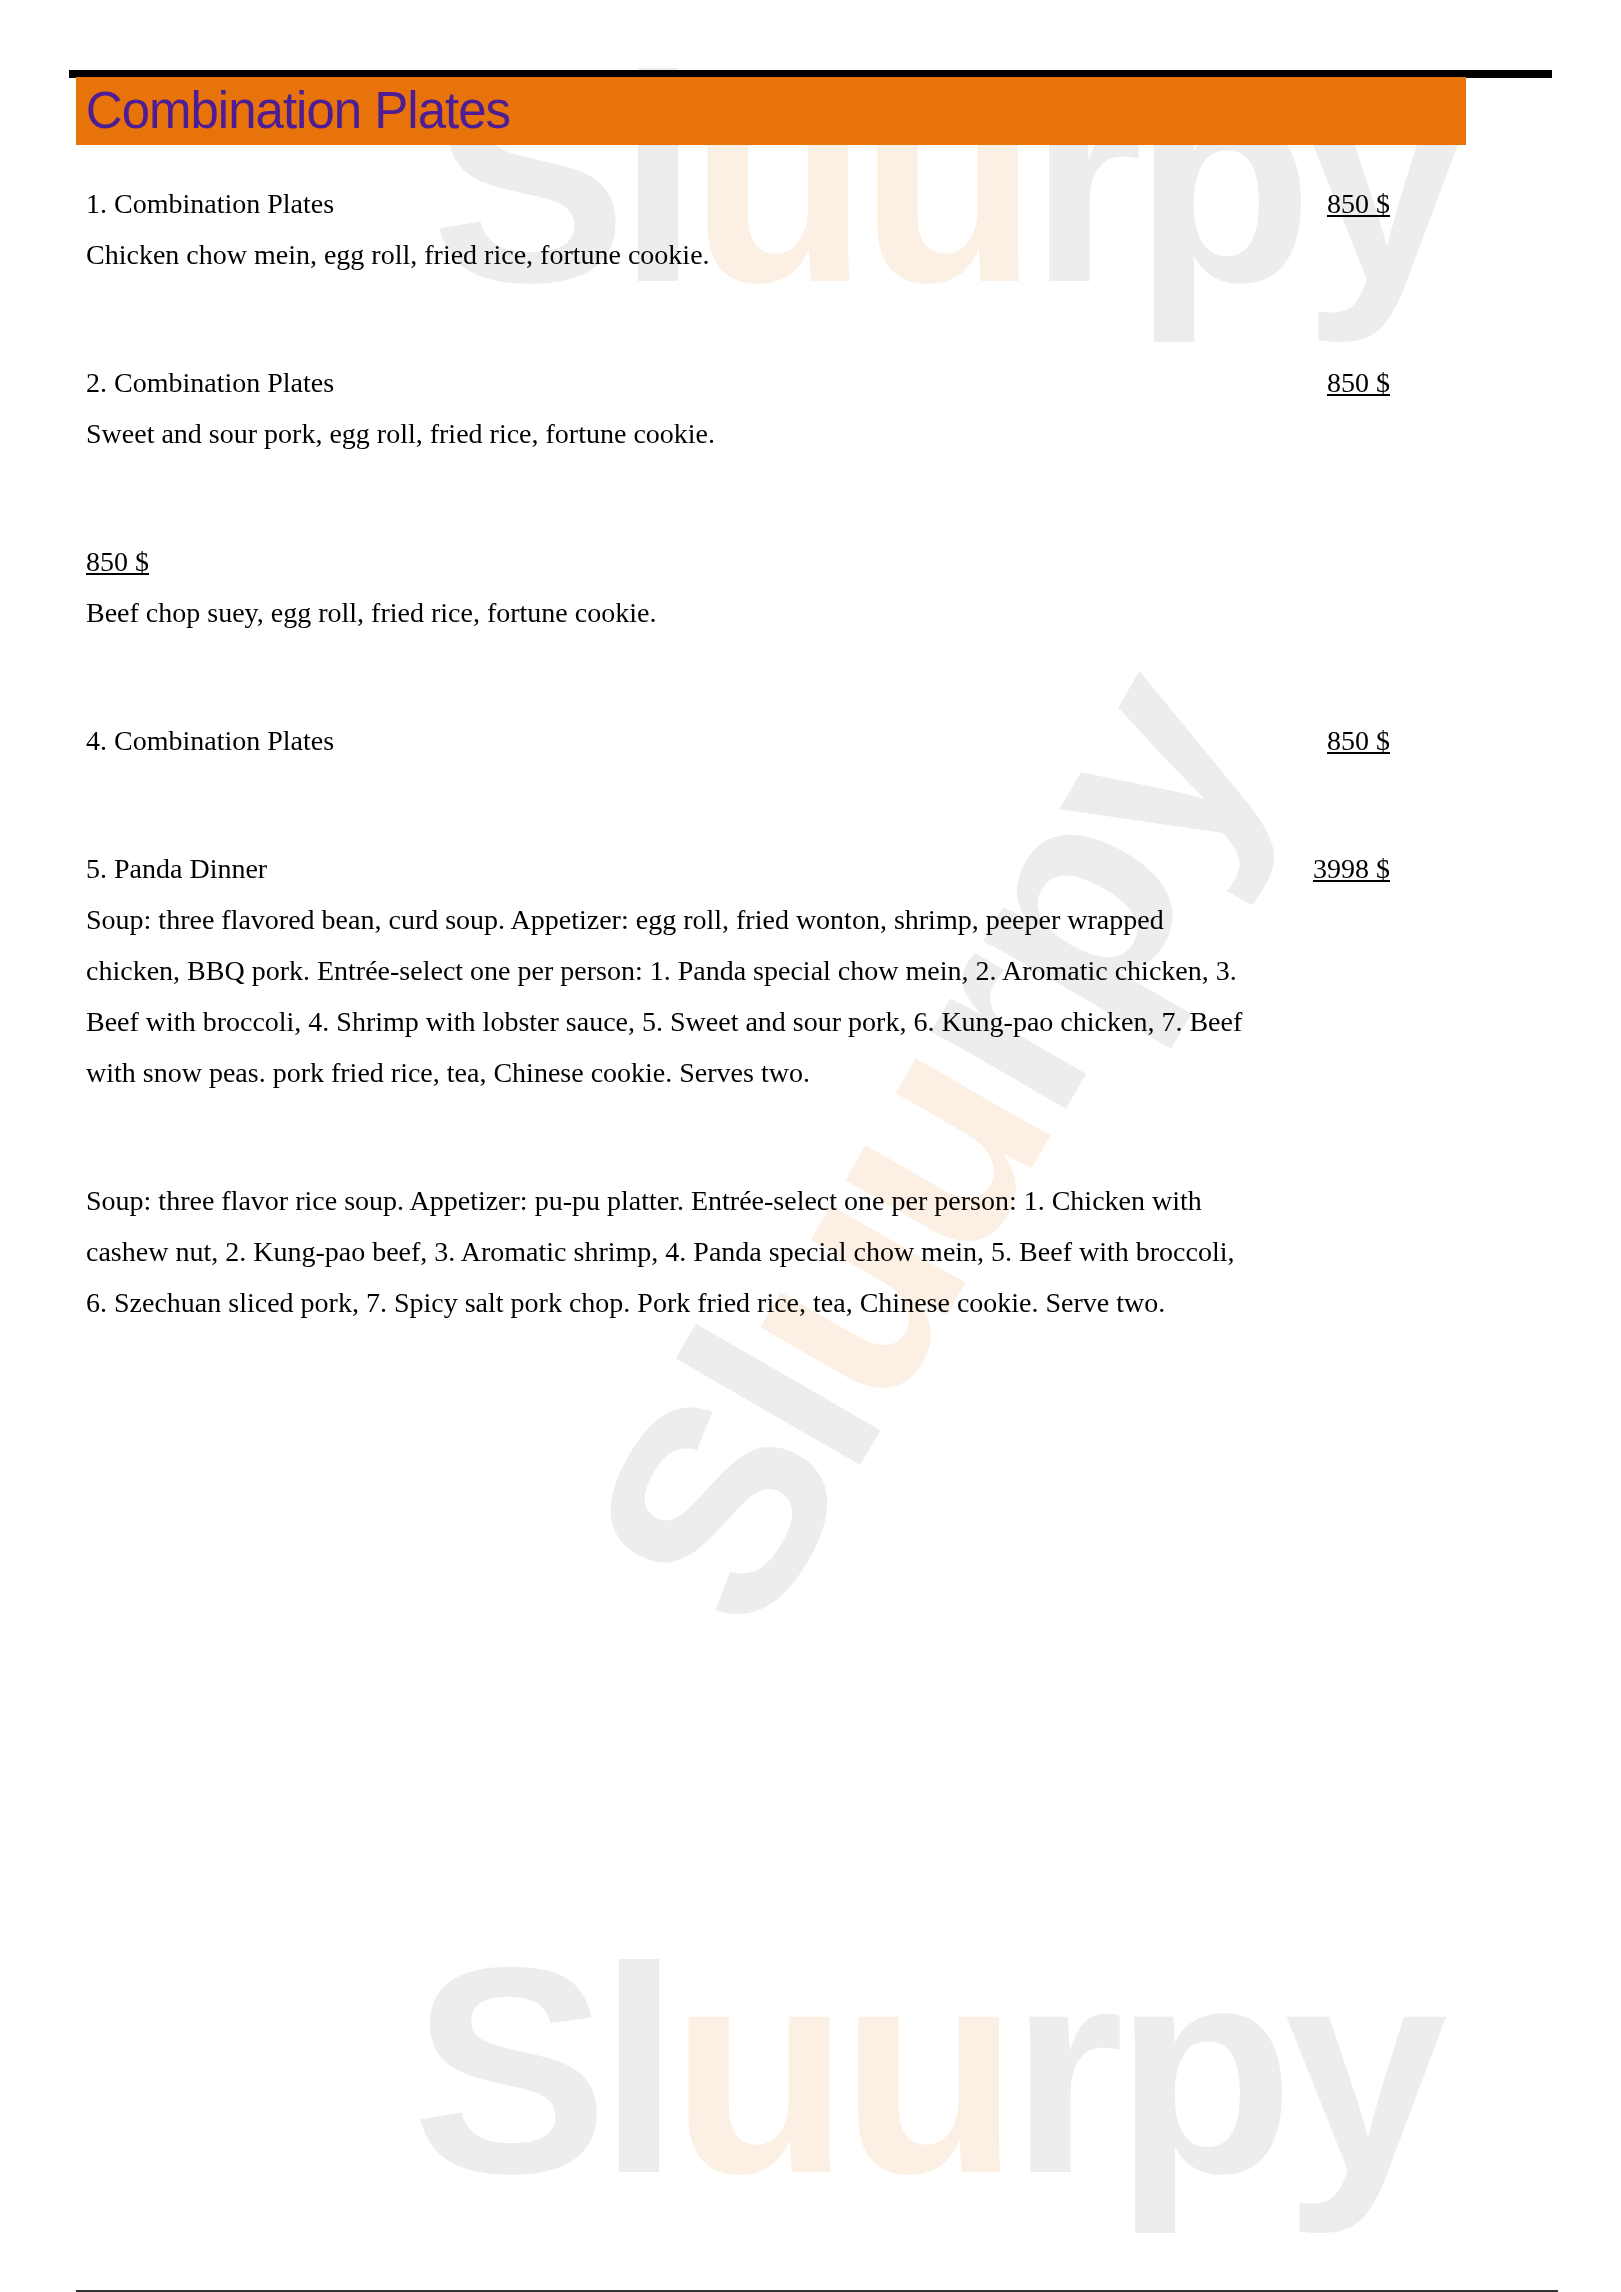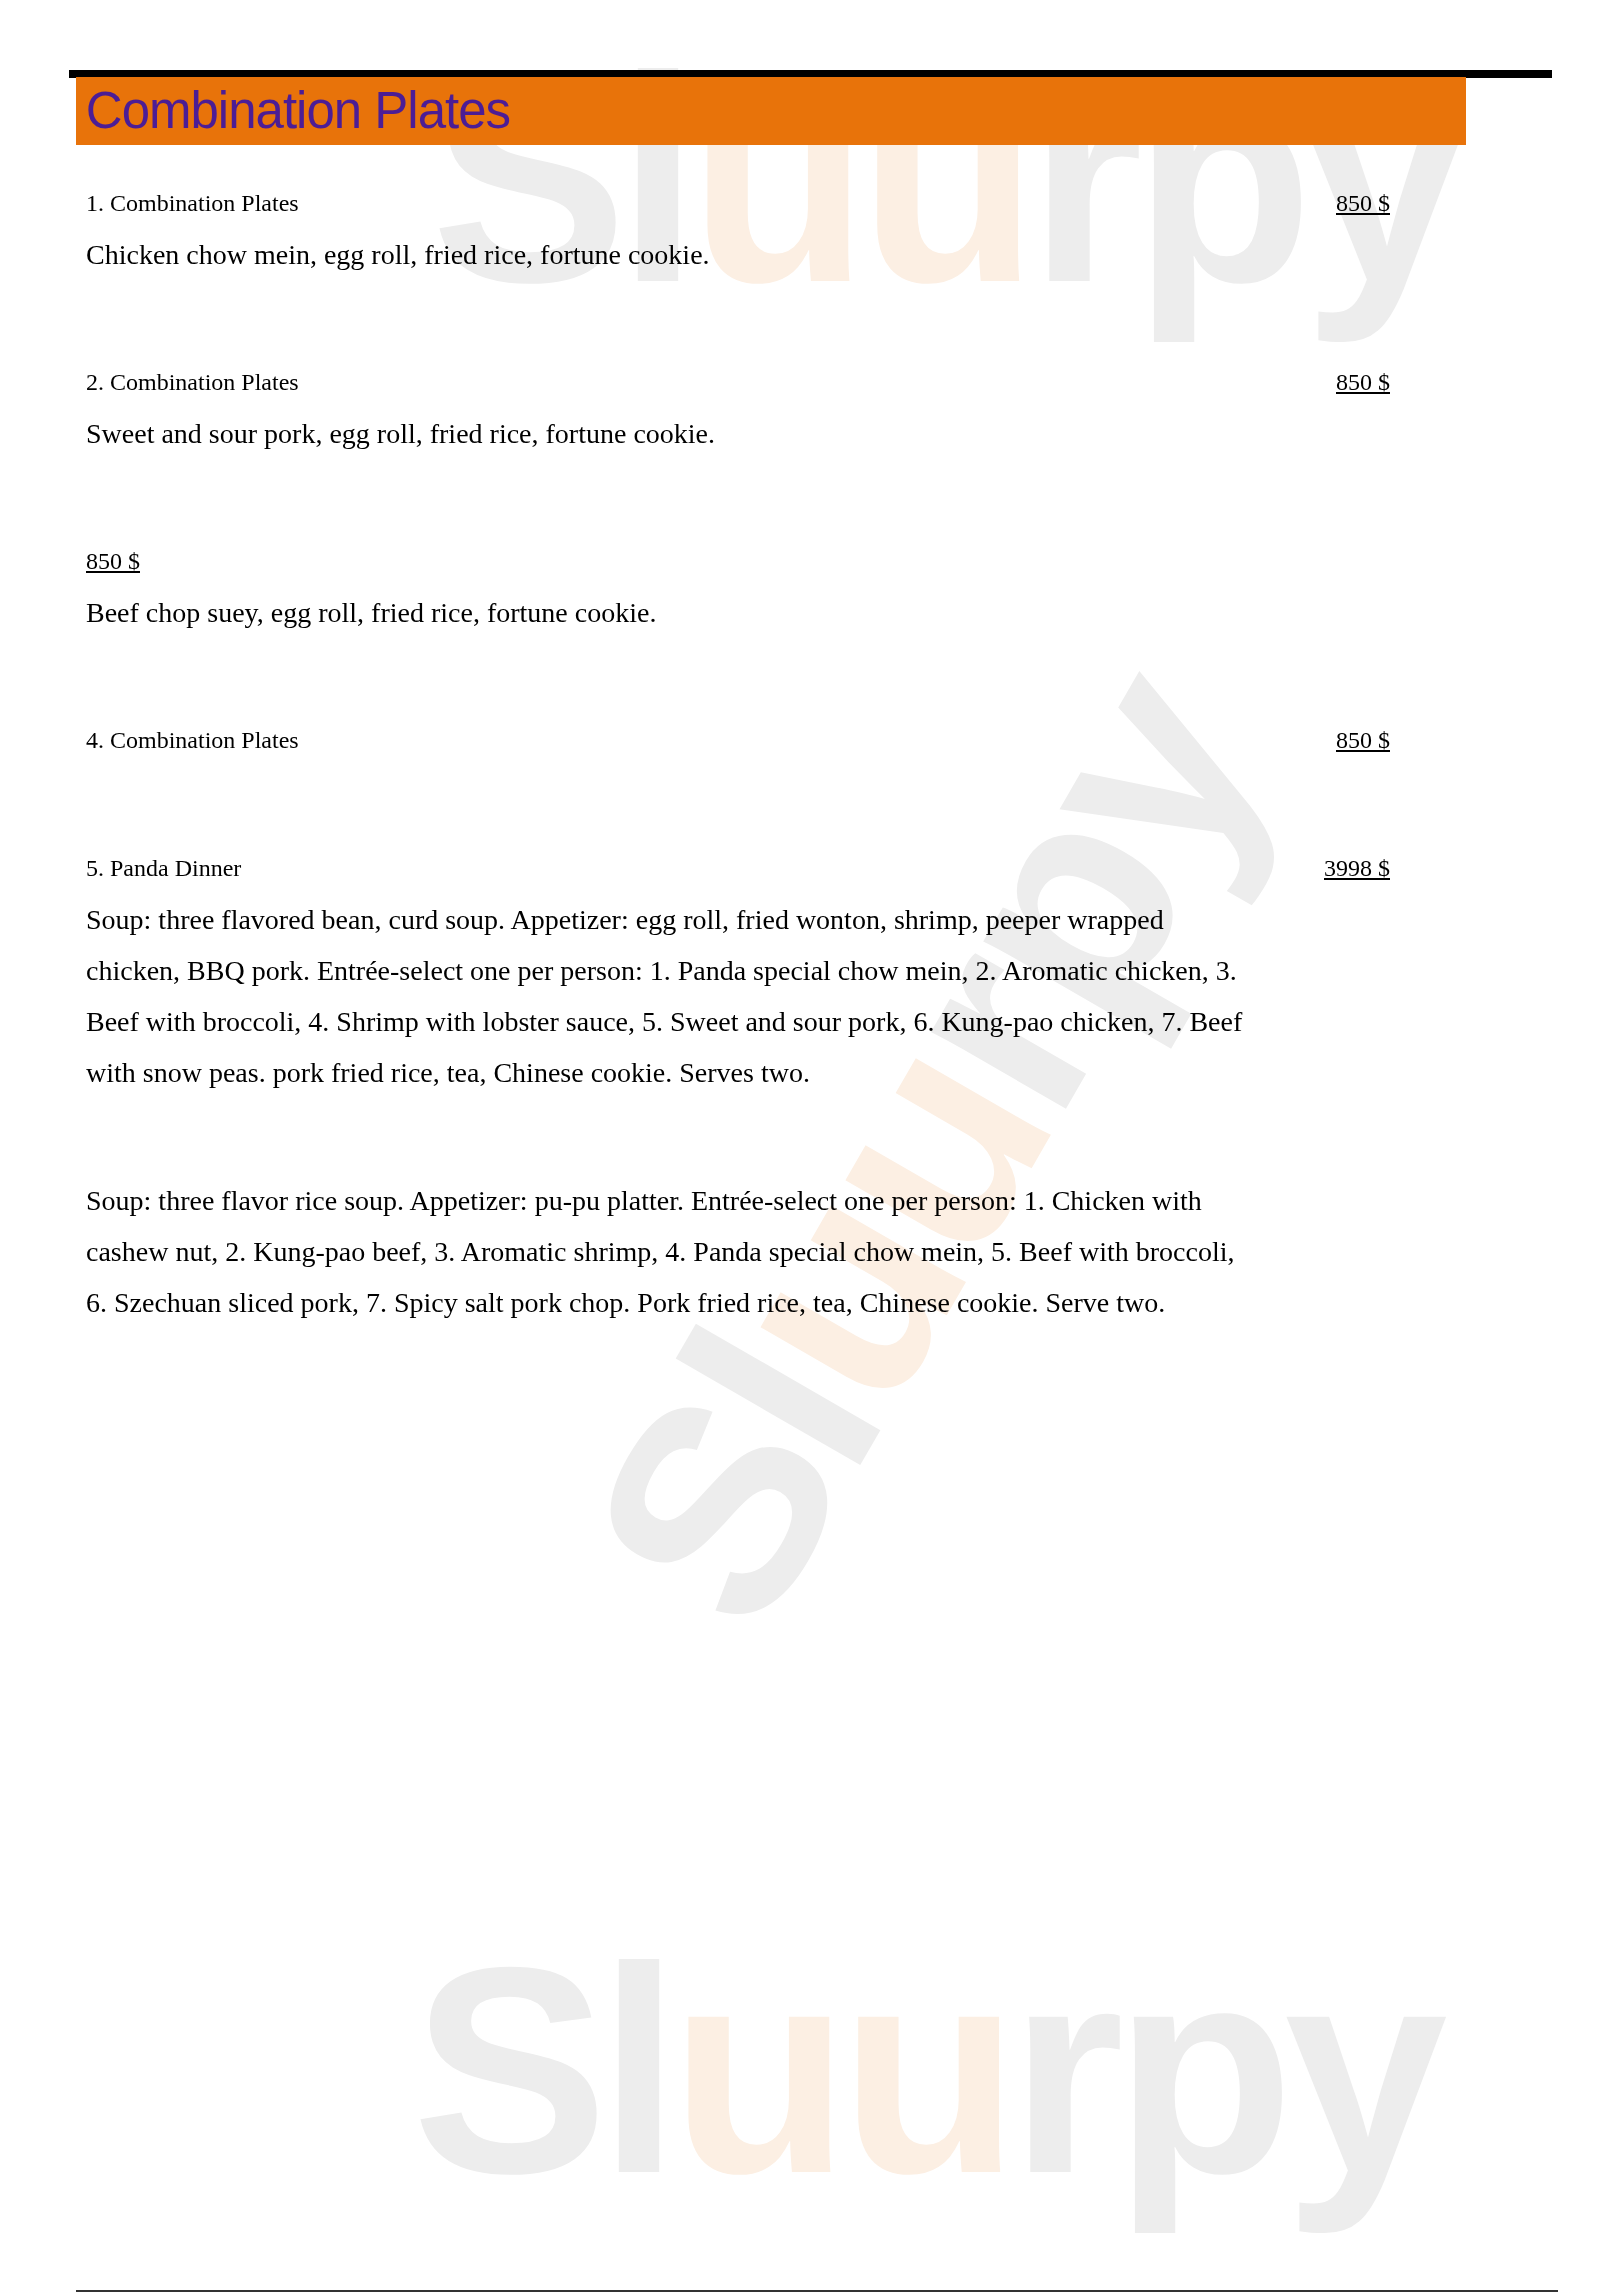--- a/index.html
+++ b/index.html
@@ -8,21 +8,21 @@
     .watermark .g { color: #EDEDED; }
     .watermark .o { color: #FCEFE3; }
     .wm1 { left: 431px; top: 9.8px; }
     .wm2 { left: 412px; top: 980px; transform: rotate(-60deg); transform-origin: center; }
     .wm3 { left: 412px; top: 1901px; }
     .top-rule { position: absolute; left: 69px; top: 70px; width: 1483px; height: 7.8px; background: #000; z-index: 2; }
     .section-header { position: absolute; left: 76px; top: 77px; width: 1390px; height: 68px; background: #E8730A; z-index: 2; }
     .section-title { position: absolute; left: 9.8px; top: 5.9px; font-family: "Liberation Sans", sans-serif; font-size: 51px; line-height: 55px; color: #4c1d95; letter-spacing: -1px; }
     .items { position: absolute; left: 86px; top: 178px; width: 1304px; z-index: 2; }
     .item { position: relative; margin-bottom: 77px; }
-    .item-row { display: flex; justify-content: space-between; font-size: 24px; line-height: 51px; }
+    .item-row { display: flex; justify-content: space-between; font-size: 28px; line-height: 51px; }
     .item-desc { font-size: 28px; line-height: 51px; width: 1157px; }
     .item-price { white-space: nowrap; text-decoration: underline; }
     .bottom-rule { position: absolute; left: 76px; top: 2290px; width: 1482px; height: 2.9px; background: #333; z-index: 2; }
   </style>
 </head>
 <body>
 
 <div class="watermark wm1">
   <span class="g">Sl</span><span class="o">uu</span><span class="g">rpy</span>
 </div>

